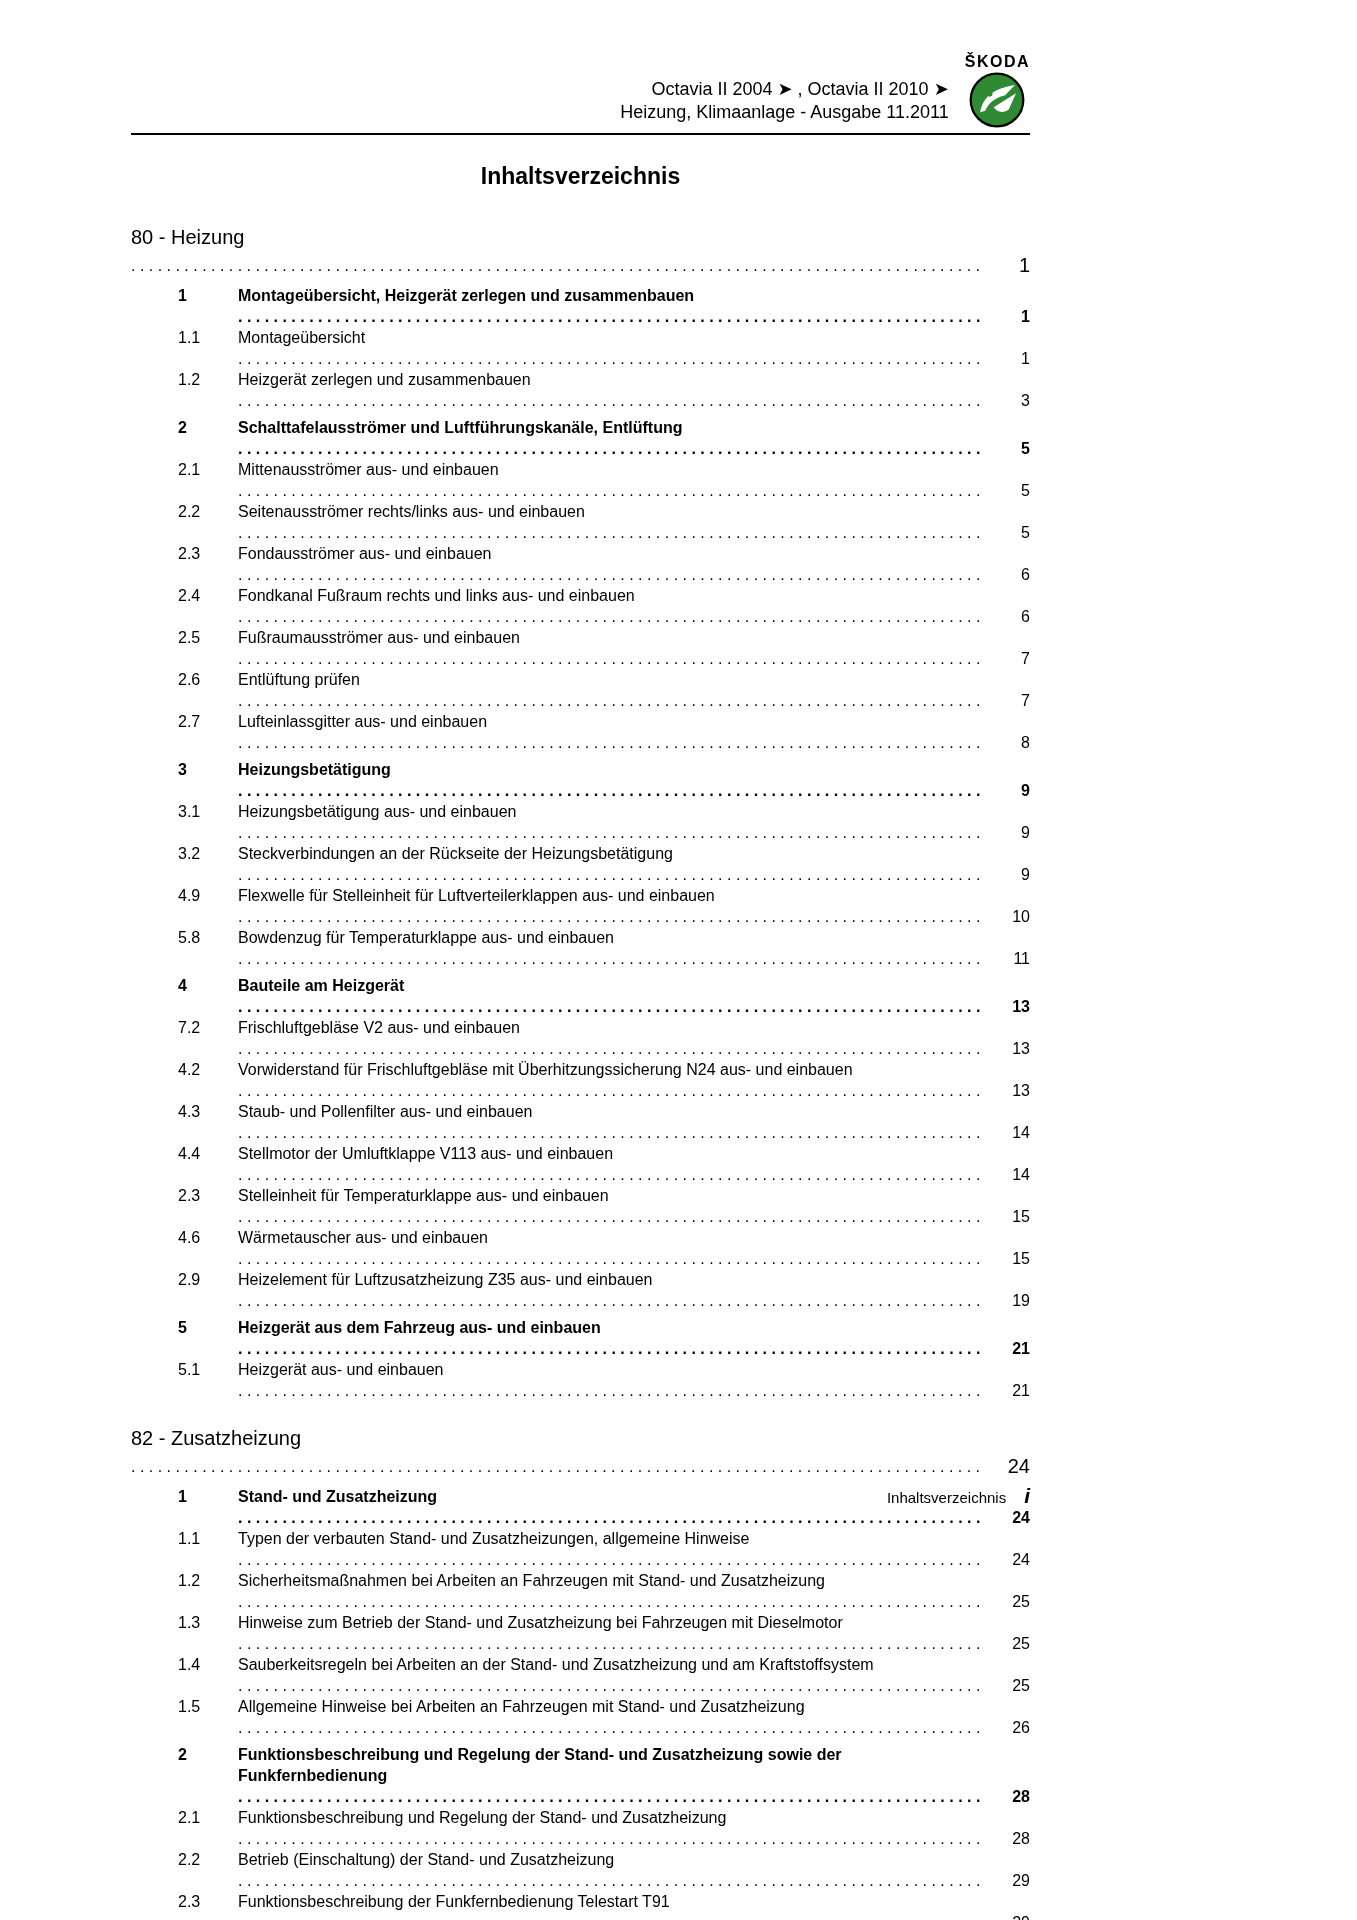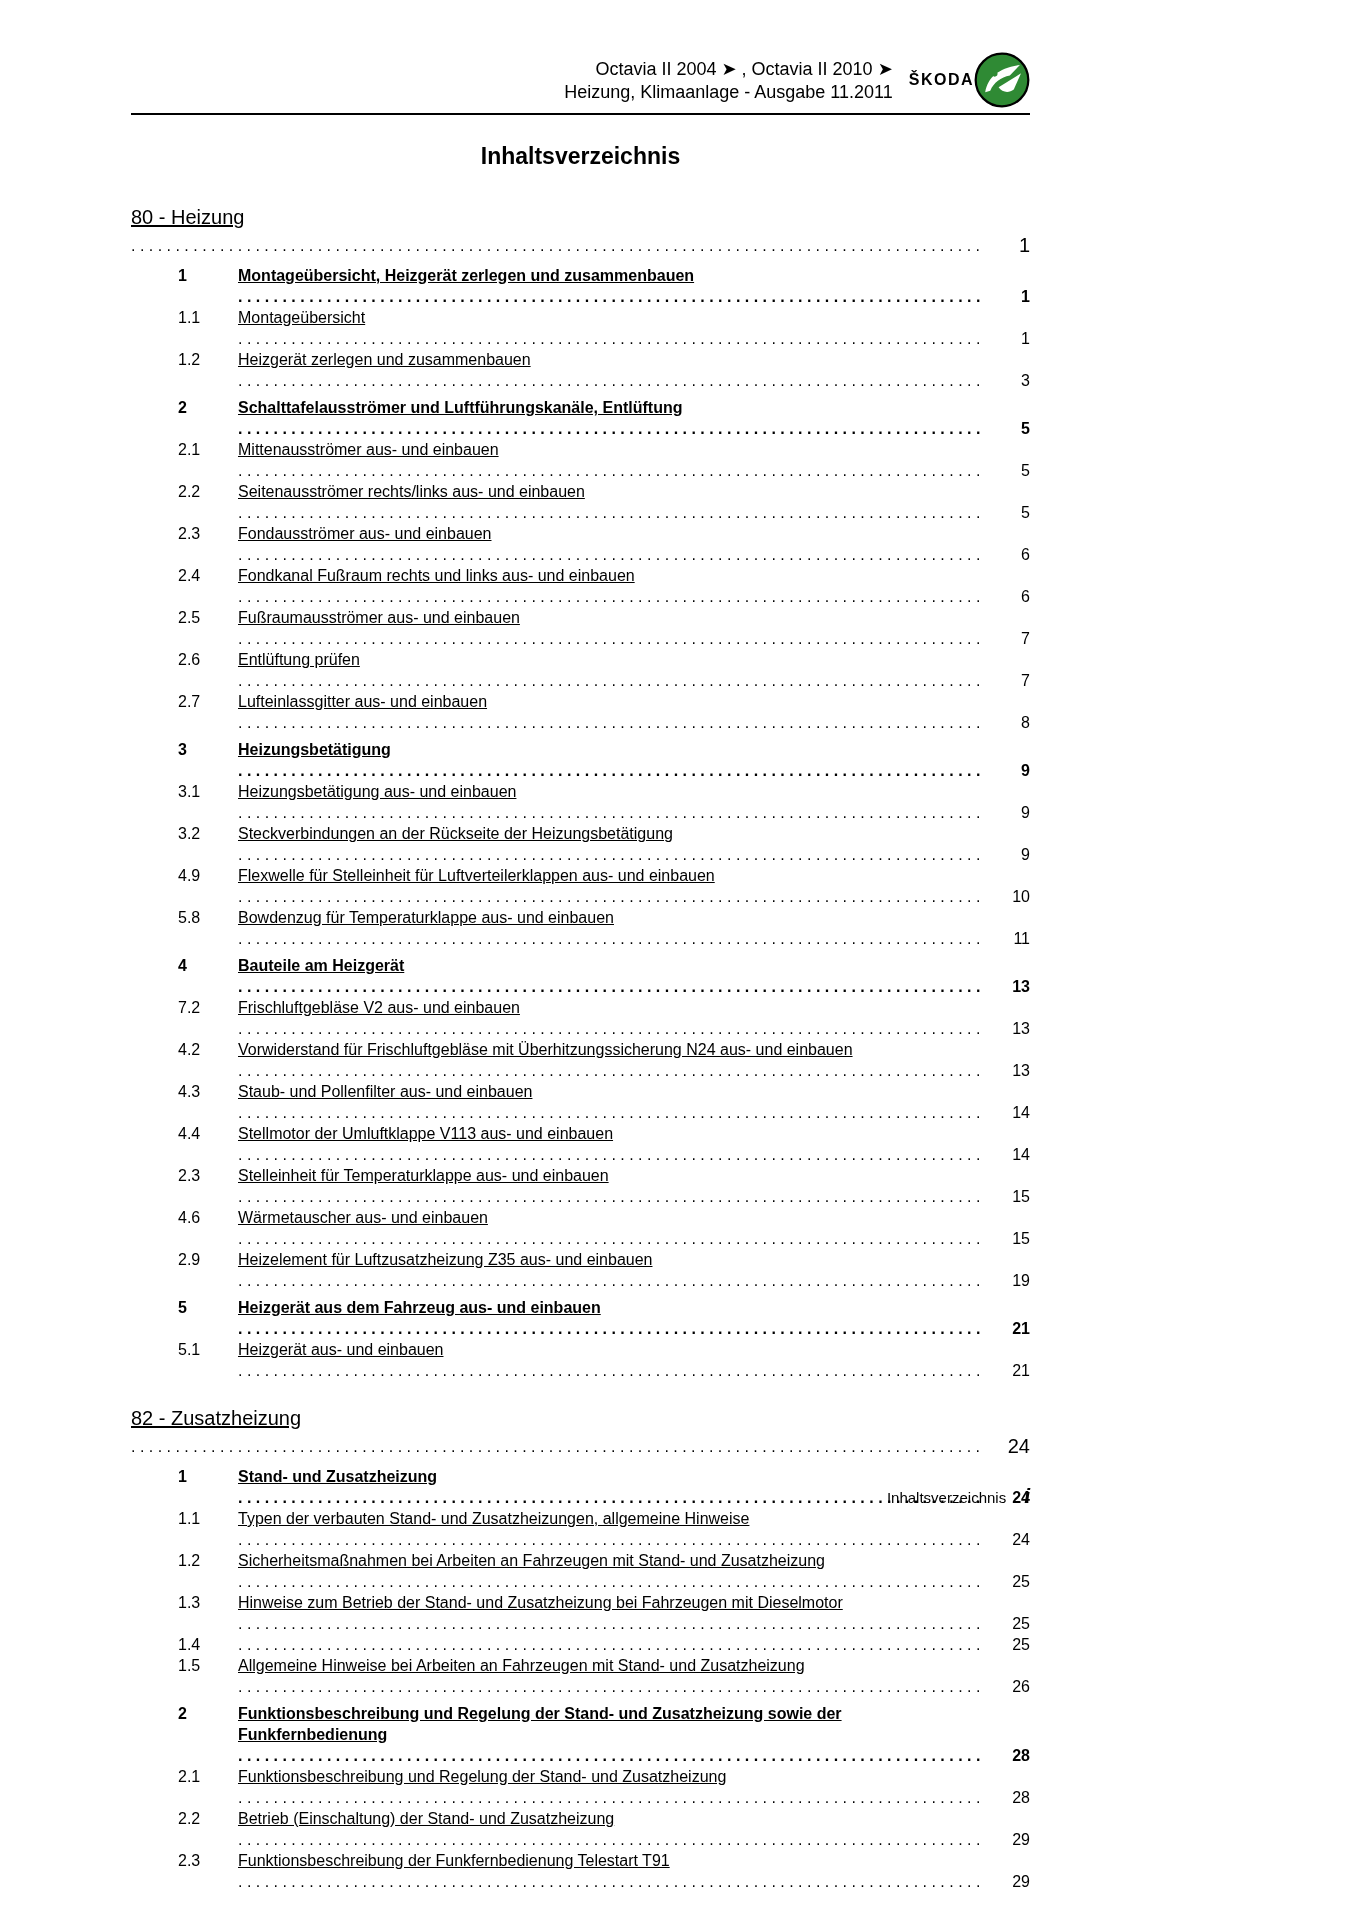--- a/index.html
+++ b/index.html
@@ -8,38 +8,38 @@
     width: 1357px; height: 1920px; position: relative;
     font-family: "Liberation Sans", "DejaVu Sans", sans-serif;
     color: #000;
     overflow: hidden;
   }
   .page-container { position: absolute; left: 131px; top: 0; width: 899px; height: 1920px; }
 
   
   .header { display: flex; justify-content: flex-end; align-items: flex-end; gap: 16px; padding-top: 52px; }
   .header-text { text-align: right; font-size: 18px; line-height: 23px; padding-bottom: 4px; }
-  .logo { display: flex; flex-direction: row; align-items: center; }
+  .logo { display: flex; flex-direction: column; align-items: center; }
   .logo-word { font-weight: bold; font-size: 16px; letter-spacing: 1.5px; line-height: 20px; }
   .logo-circle svg { display: block; }
   .header-rule { border-top: 2px solid #000; margin-top: 5px; }
 
   
   .doc-title { text-align: center; font-size: 23px; margin-top: 28px; line-height: 27px; }
 
   
   .toc { margin-top: 34px; }
   .chapter { margin-top: 24px; }
   .chapter:first-child { margin-top: 0; }
 
   .row { display: flex; align-items: flex-start; font-size: 16px; line-height: 21px; }
   .chapter-row { font-size: 20px; line-height: 27px; margin-bottom: 5px; }
   .num { width: 107px; padding-left: 47px; flex-shrink: 0; }
   .mid { flex: 1; overflow: hidden; min-width: 0; }
-  .etitle, .ch-label { white-space: pre-wrap; text-decoration: underline; }
+  .etitle, .ch-label { white-space: pre-wrap; }
   .dots { white-space: nowrap; }
   .chapter-row .dots { font-size: 16px; }
   .page { width: 48px; padding-left: 6px; flex-shrink: 0; text-align: right; align-self: flex-end; }
   .level1 { font-weight: bold; margin-top: 6px; }
 
   
   .footer { position: absolute; top: 1484px; right: 0; display: flex; align-items: baseline; gap: 18px; }
   .footer-label { font-size: 15px; }
   .footer-page { font-size: 21px; font-weight: bold; font-style: italic; }
 </style>
@@ -227,21 +227,22 @@
           <span class="mid"><span class="etitle">Sicherheitsmaßnahmen bei Arbeiten an Fahrzeugen mit Stand- und Zusatzheizung</span><span class="dots" aria-hidden="true"> . . . . . . . . . . . . . . . . . . . . . . . . . . . . . . . . . . . . . . . . . . . . . . . . . . . . . . . . . . . . . . . . . . . . . . . . . . . . . . . . . . . . . . . . . . . . . . . . . . . . . . . . . . . . . . . . . . . . . . . . . . . . . . . . . . . . . . . . . . . . . . . . . . . . . . . . . . . . . . . . . . . . . . . . . . </span></span>
           <span class="page">25</span>
         </div>
         <div class="row entry">
           <span class="num">1.3</span>
           <span class="mid"><span class="etitle">Hinweise zum Betrieb der Stand- und Zusatzheizung bei Fahrzeugen mit Dieselmotor</span><span class="dots" aria-hidden="true"> . . . . . . . . . . . . . . . . . . . . . . . . . . . . . . . . . . . . . . . . . . . . . . . . . . . . . . . . . . . . . . . . . . . . . . . . . . . . . . . . . . . . . . . . . . . . . . . . . . . . . . . . . . . . . . . . . . . . . . . . . . . . . . . . . . . . . . . . . . . . . . . . . . . . . . . . . . . . . . . . . . . . . . . . . . </span></span>
           <span class="page">25</span>
         </div>
         <div class="row entry">
           <span class="num">1.4</span>
-          <span class="mid"><span class="dots" aria-hidden="true"> . . . . . . . . . . . . . . . . . . . . . . . . . . . . . . . . . . . . . . . . . . . . . . . . . . . . . . . . . . . . . . . . . . . . . . . . . . . . . . . . . . . . . . . . . . . . . . . . . . . . . . . . . . . . . . . . . . . . . . . . . . . . . . . . . . . . . . . . . . . . . . . . . . . . . . . . . . . . . . . . . . . . . . . . . . </span></span>
+          <span class="mid"><span class="etitle">Sauberkeitsregeln bei Arbeiten an der Stand- und Zusatzheizung und am Kraftstoffsystem
+</span><span class="dots" aria-hidden="true"> . . . . . . . . . . . . . . . . . . . . . . . . . . . . . . . . . . . . . . . . . . . . . . . . . . . . . . . . . . . . . . . . . . . . . . . . . . . . . . . . . . . . . . . . . . . . . . . . . . . . . . . . . . . . . . . . . . . . . . . . . . . . . . . . . . . . . . . . . . . . . . . . . . . . . . . . . . . . . . . . . . . . . . . . . . </span></span>
           <span class="page">25</span>
         </div>
         <div class="row entry">
           <span class="num">1.5</span>
           <span class="mid"><span class="etitle">Allgemeine Hinweise bei Arbeiten an Fahrzeugen mit Stand- und Zusatzheizung</span><span class="dots" aria-hidden="true"> . . . . . . . . . . . . . . . . . . . . . . . . . . . . . . . . . . . . . . . . . . . . . . . . . . . . . . . . . . . . . . . . . . . . . . . . . . . . . . . . . . . . . . . . . . . . . . . . . . . . . . . . . . . . . . . . . . . . . . . . . . . . . . . . . . . . . . . . . . . . . . . . . . . . . . . . . . . . . . . . . . . . . . . . . . </span></span>
           <span class="page">26</span>
         </div>
         <div class="row entry level1">
           <span class="num">2</span>
           <span class="mid"><span class="etitle">Funktionsbeschreibung und Regelung der Stand- und Zusatzheizung sowie der

